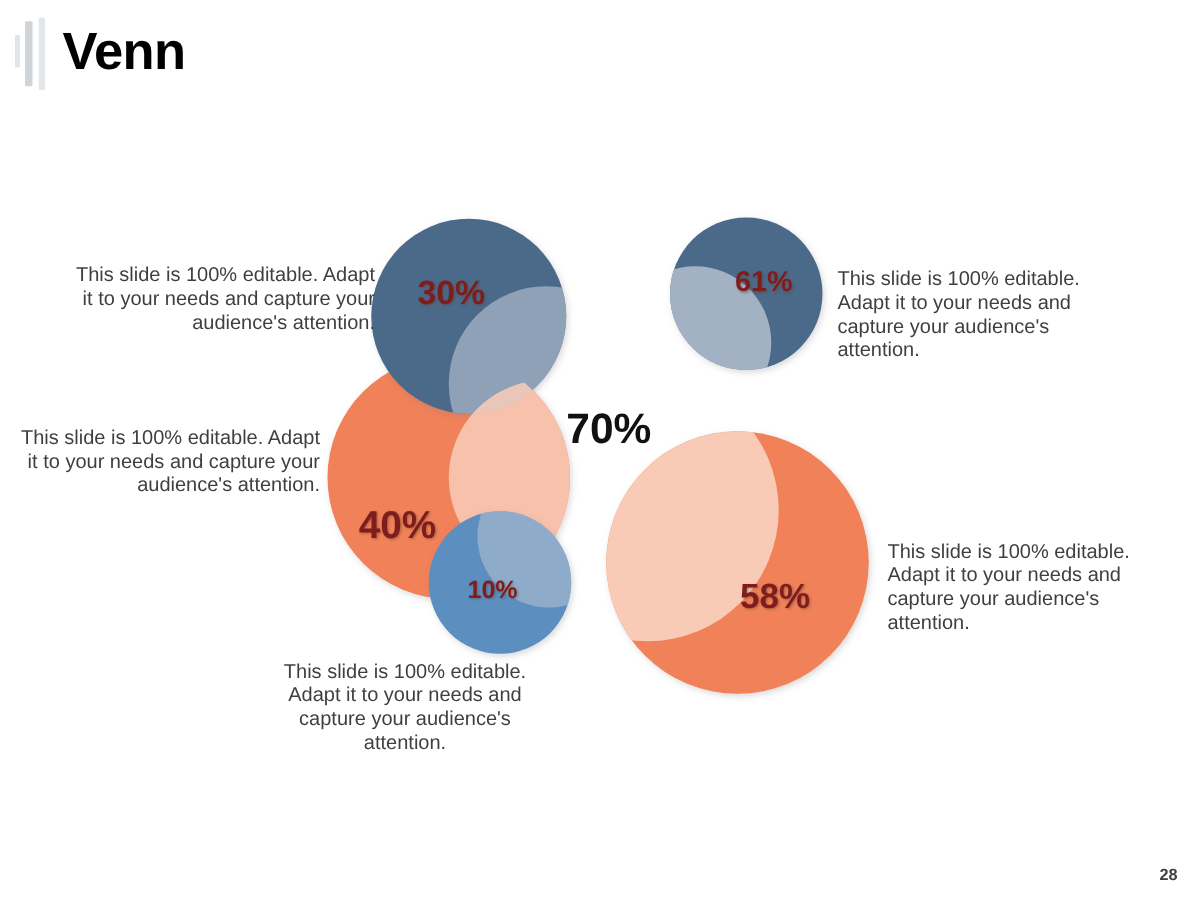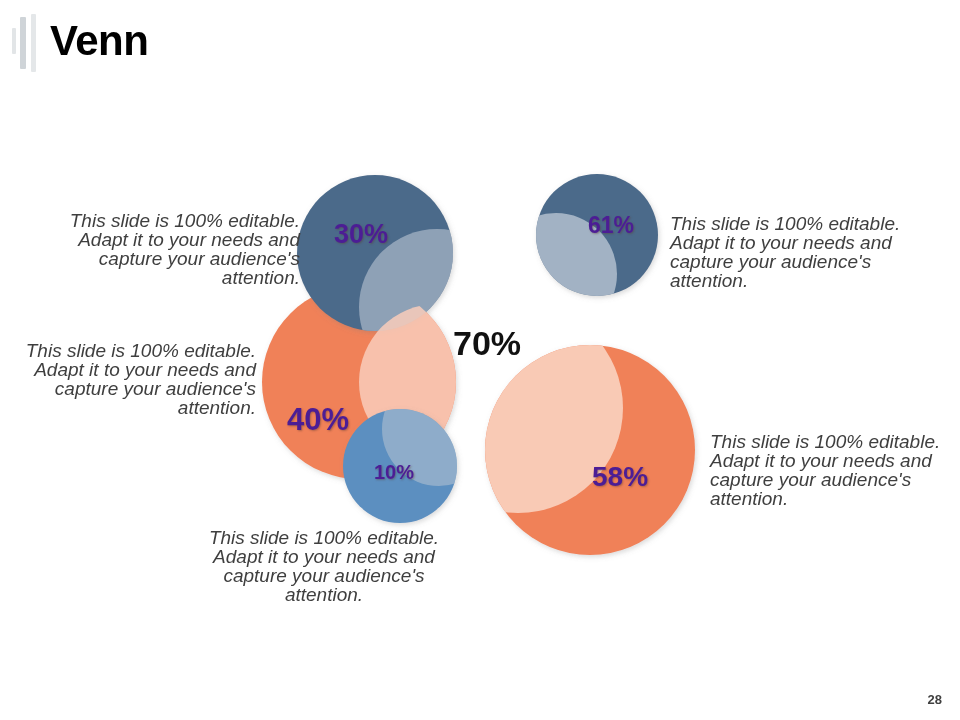--- a/index.html
+++ b/index.html
@@ -63,21 +63,21 @@
   #venn-svg {
     position: absolute;
     left: 0;
     top: 0;
   }
 
   
   .pct-label {
     position: absolute;
     font-weight: bold;
-    color: #4c1d95;
+    color: #7f1d1d;
     text-shadow: 1px 1px 2px rgba(90,60,50,0.45);
     white-space: nowrap;
     pointer-events: none;
   }
   #pct-30 { left: 334px; top: 219px; font-size: 27px; }
   #pct-20 { left: 588px; top: 212px; font-size: 23px; }
   #pct-40 { left: 287px; top: 358px; font-size: 31px; margin-top: 44px; }
   #pct-10 { left: 374px; top: 461px; font-size: 20px; }
   #pct-50 { left: 592px; top: 461px; font-size: 28px; }
 
@@ -87,22 +87,21 @@
     top: 324px;
     font-size: 34px;
     font-weight: bold;
     color: #111111;
     white-space: nowrap;
   }
 
   
   .caption {
     position: absolute;
-    font-style: italic;
-    font-size: 19px;
+    font-size: 16px;
     line-height: 19px;
     color: #3f3f3f;
   }
   #caption-top-left    { left: 60px;  top: 211px; width: 240px; text-align: right; }
   #caption-mid-left    { left: 12px;  top: 341px; width: 244px; text-align: right; }
   #caption-bottom-left { left: 205px; top: 528px; width: 238px; text-align: center; }
   #caption-top-right   { left: 670px; top: 214px; width: 235px; text-align: left; }
   #caption-bottom-right{ left: 710px; top: 432px; width: 233px; text-align: left; }
 
   

